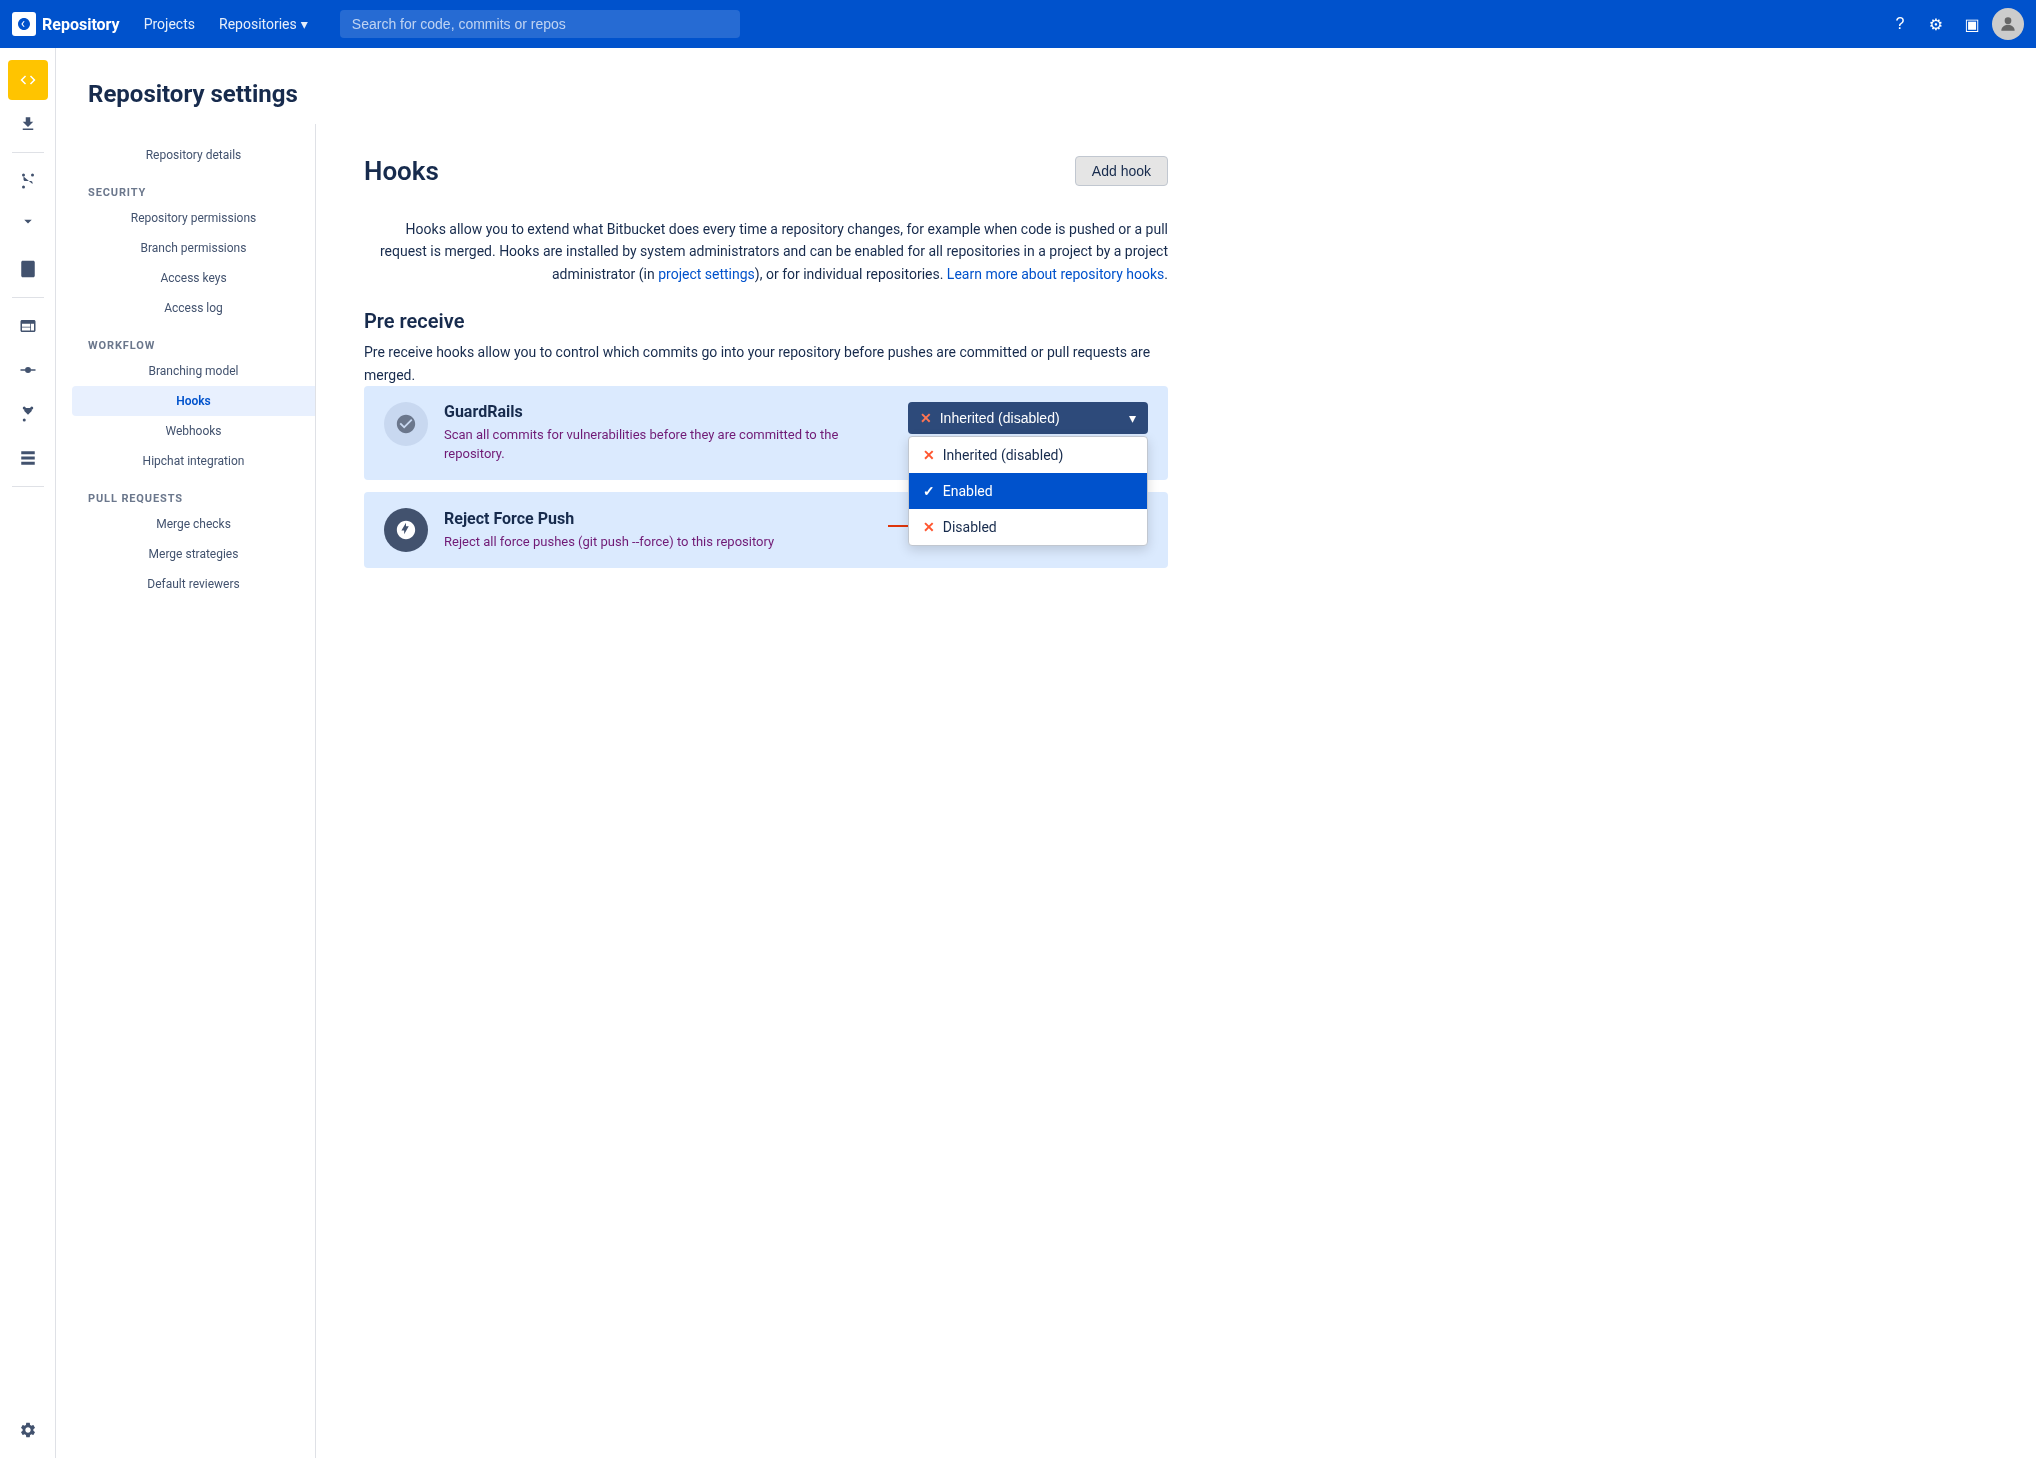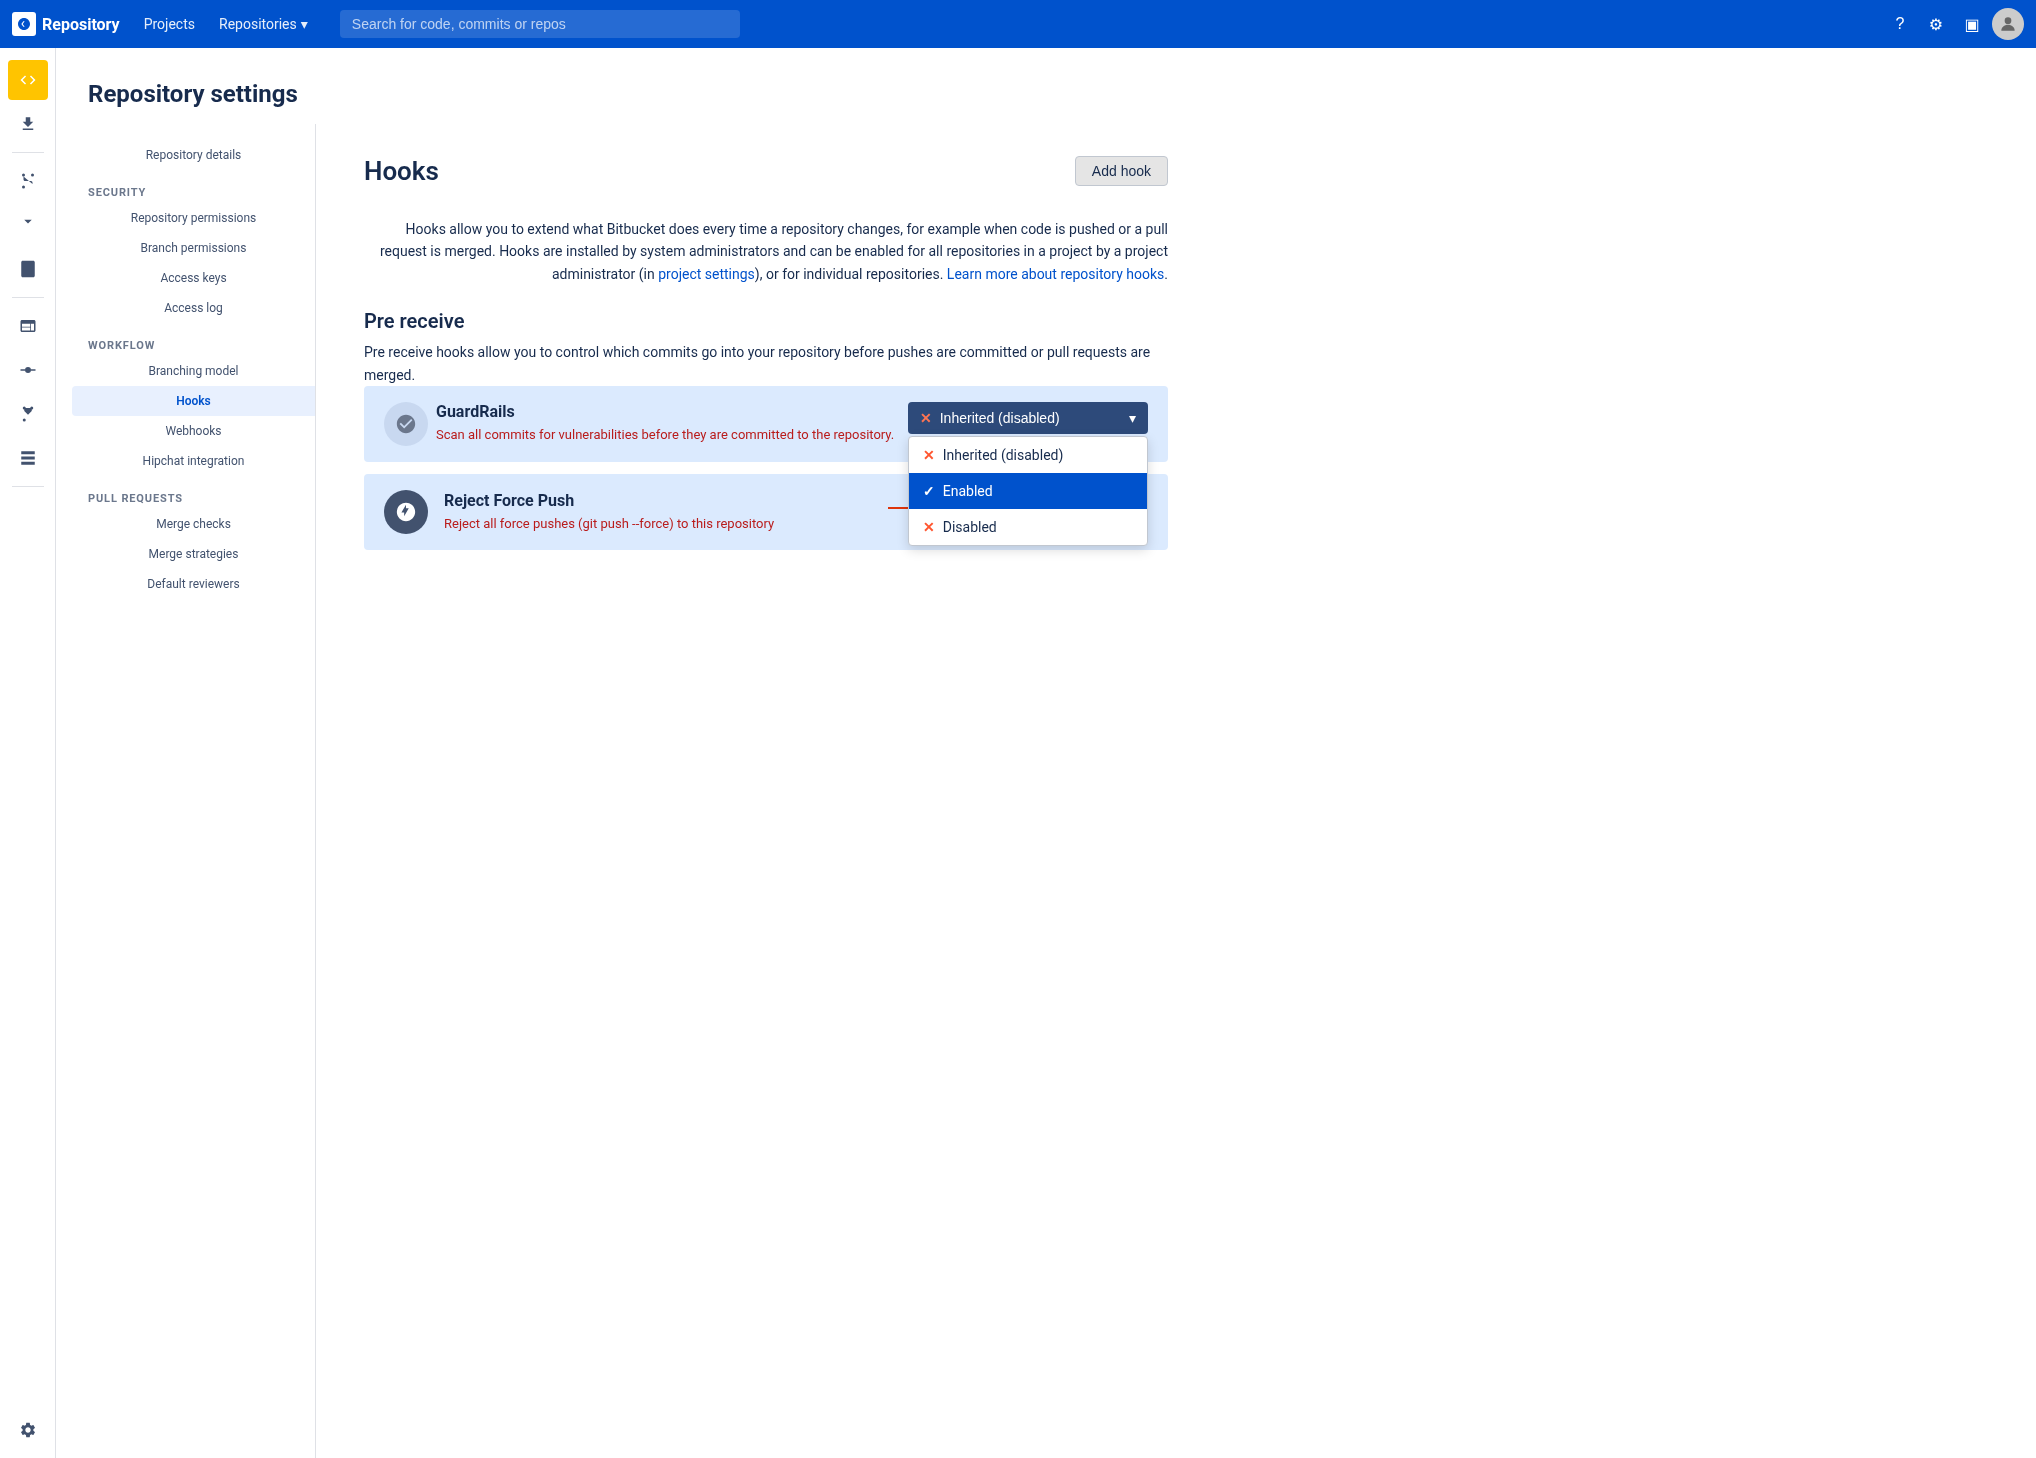--- a/index.html
+++ b/index.html
@@ -241,21 +241,20 @@
       border-radius: 4px;
       padding: 16px 20px;
       display: flex;
       align-items: flex-start;
       gap: 16px;
       margin-bottom: 12px;
       position: relative;
     }
     .hook-item.guardrails-item {
       background: #dbeafe;
-      gap: 8px;
     }
 
     .hook-icon-circle {
       width: 44px;
       height: 44px;
       border-radius: 50%;
       background: #c8d8f0;
       display: flex;
       align-items: center;
       justify-content: center;
@@ -270,21 +269,21 @@
 
     .hook-info { flex: 1; }
     .hook-name {
       font-size: 16px;
       font-weight: 700;
       color: #172b4d;
       margin-bottom: 4px;
     }
     .hook-desc {
       font-size: 13px;
-      color: #b91c1c;
+      color: #701a75;
       line-height: 1.5;
     }
 
     
     .dropdown-container {
       position: relative;
       min-width: 240px;
     }
     .dropdown-trigger {
       background: #2d4a7a;

